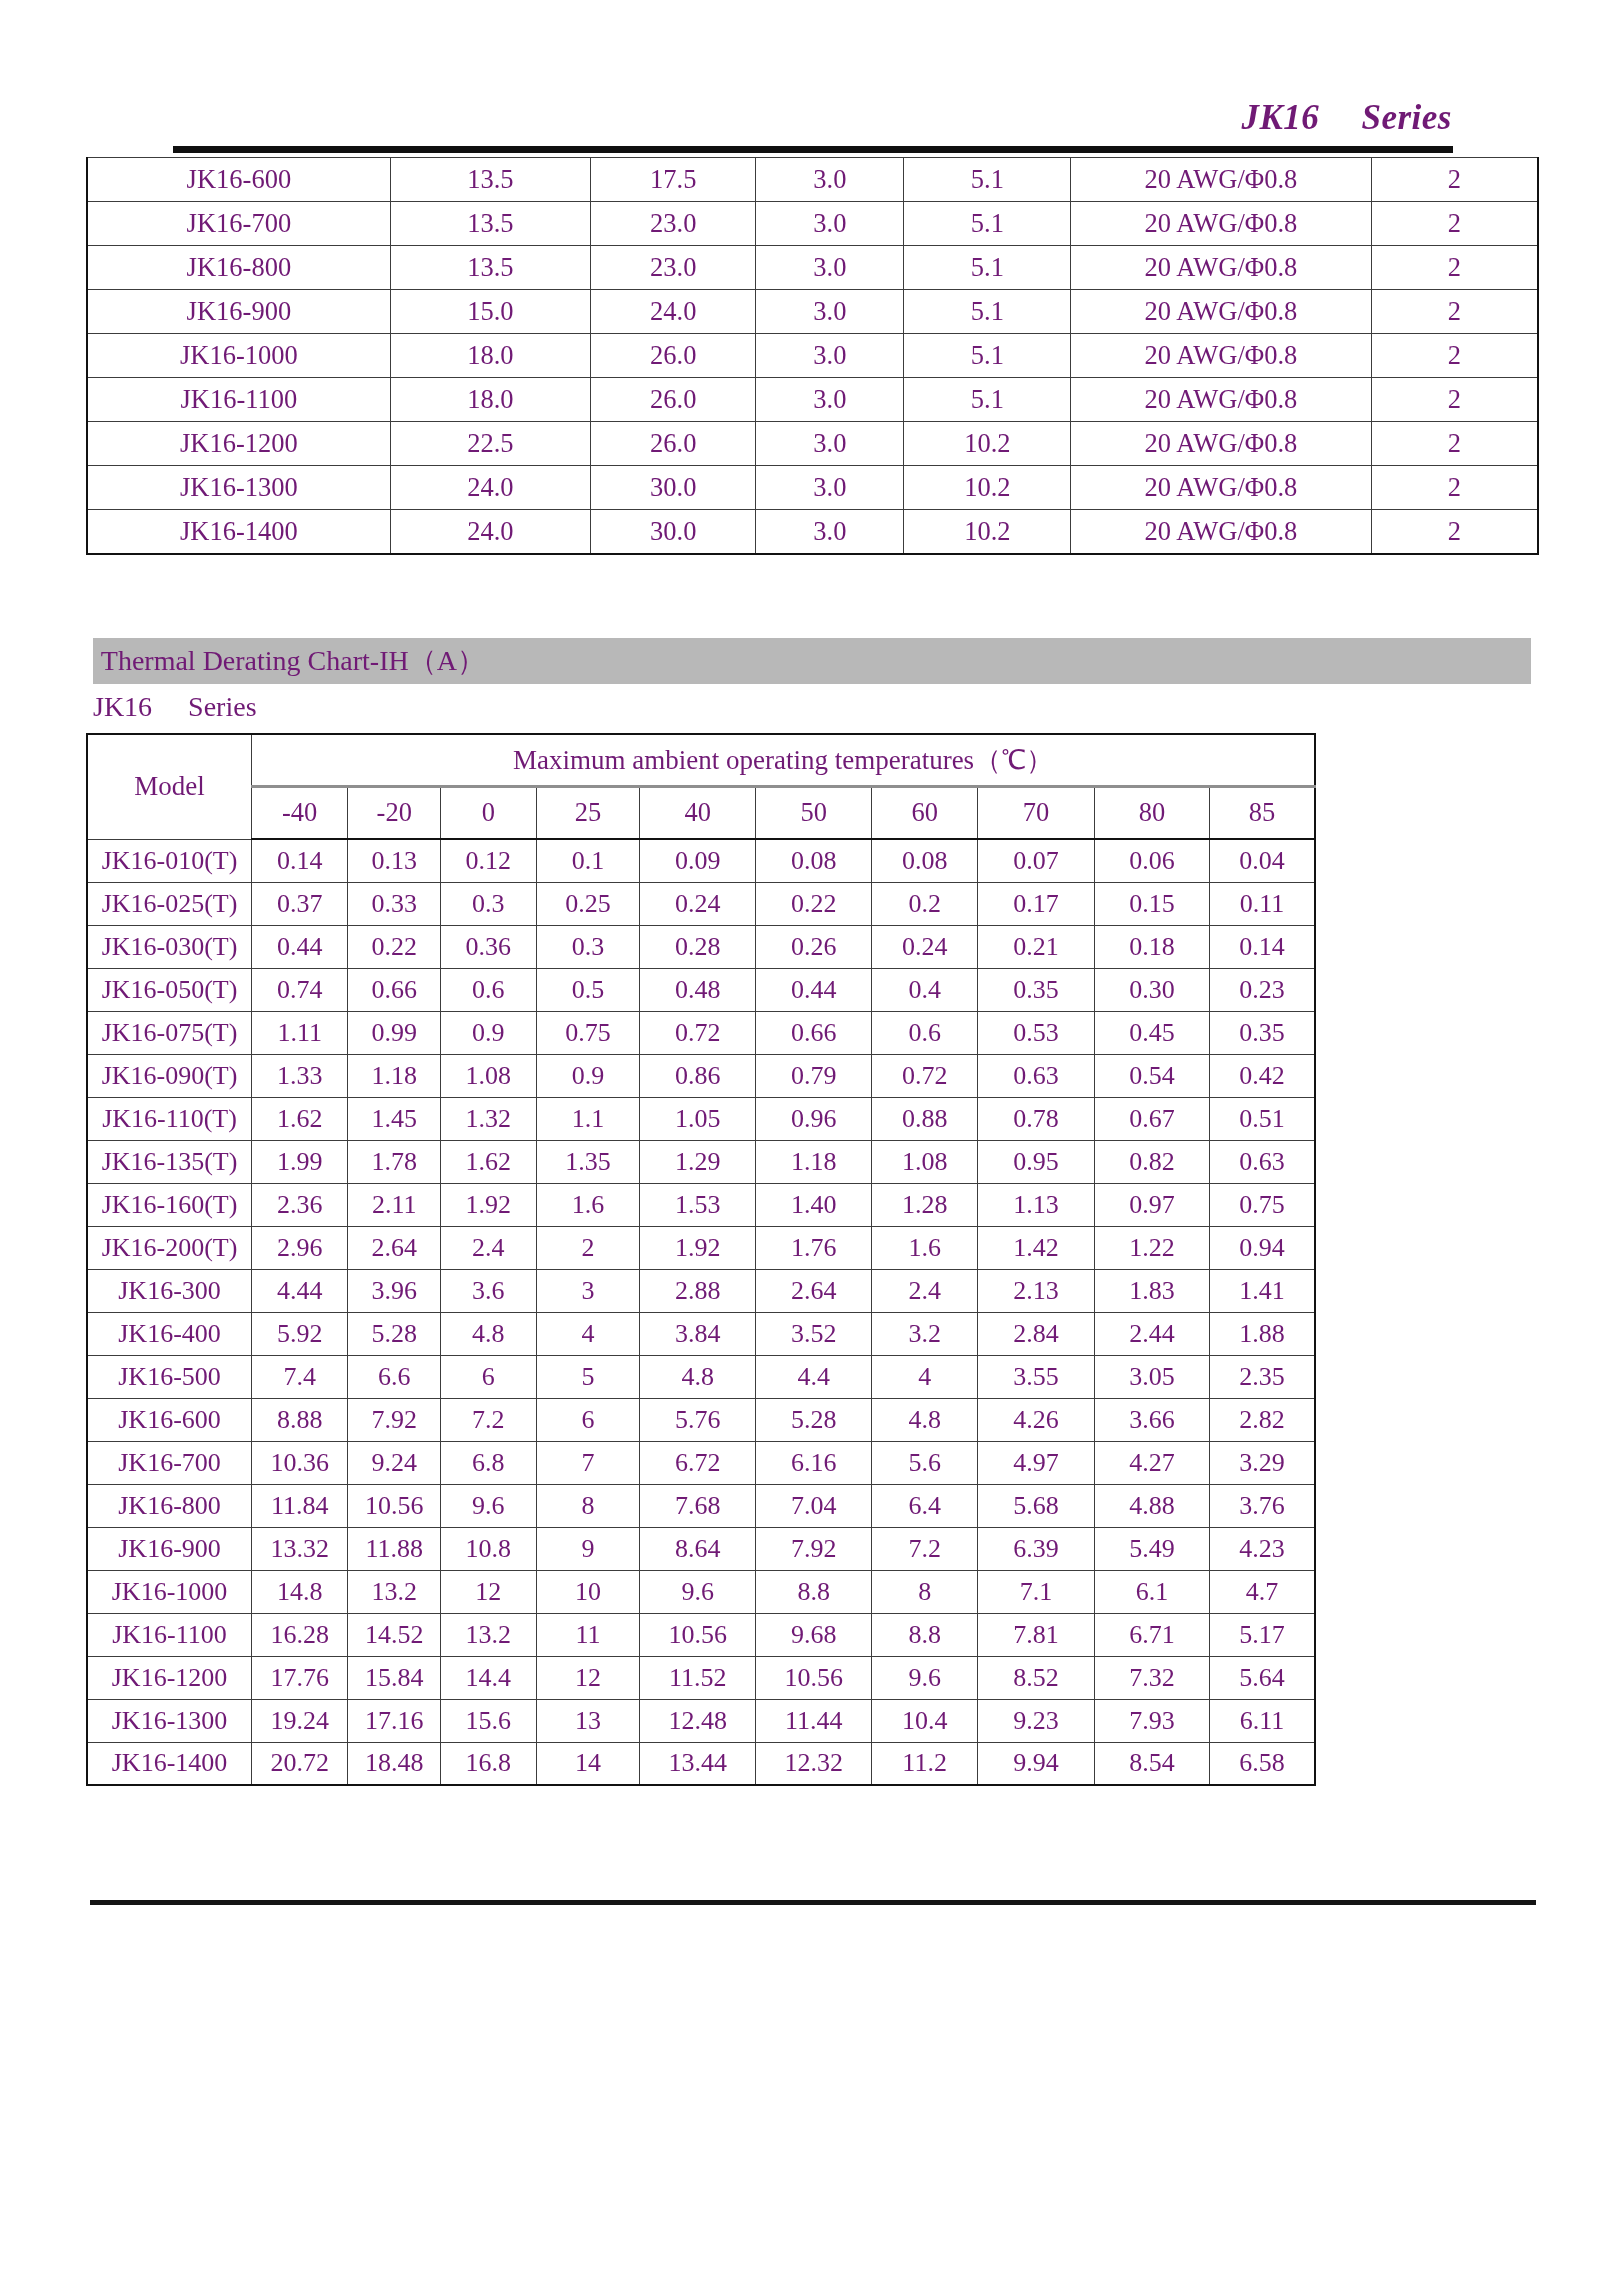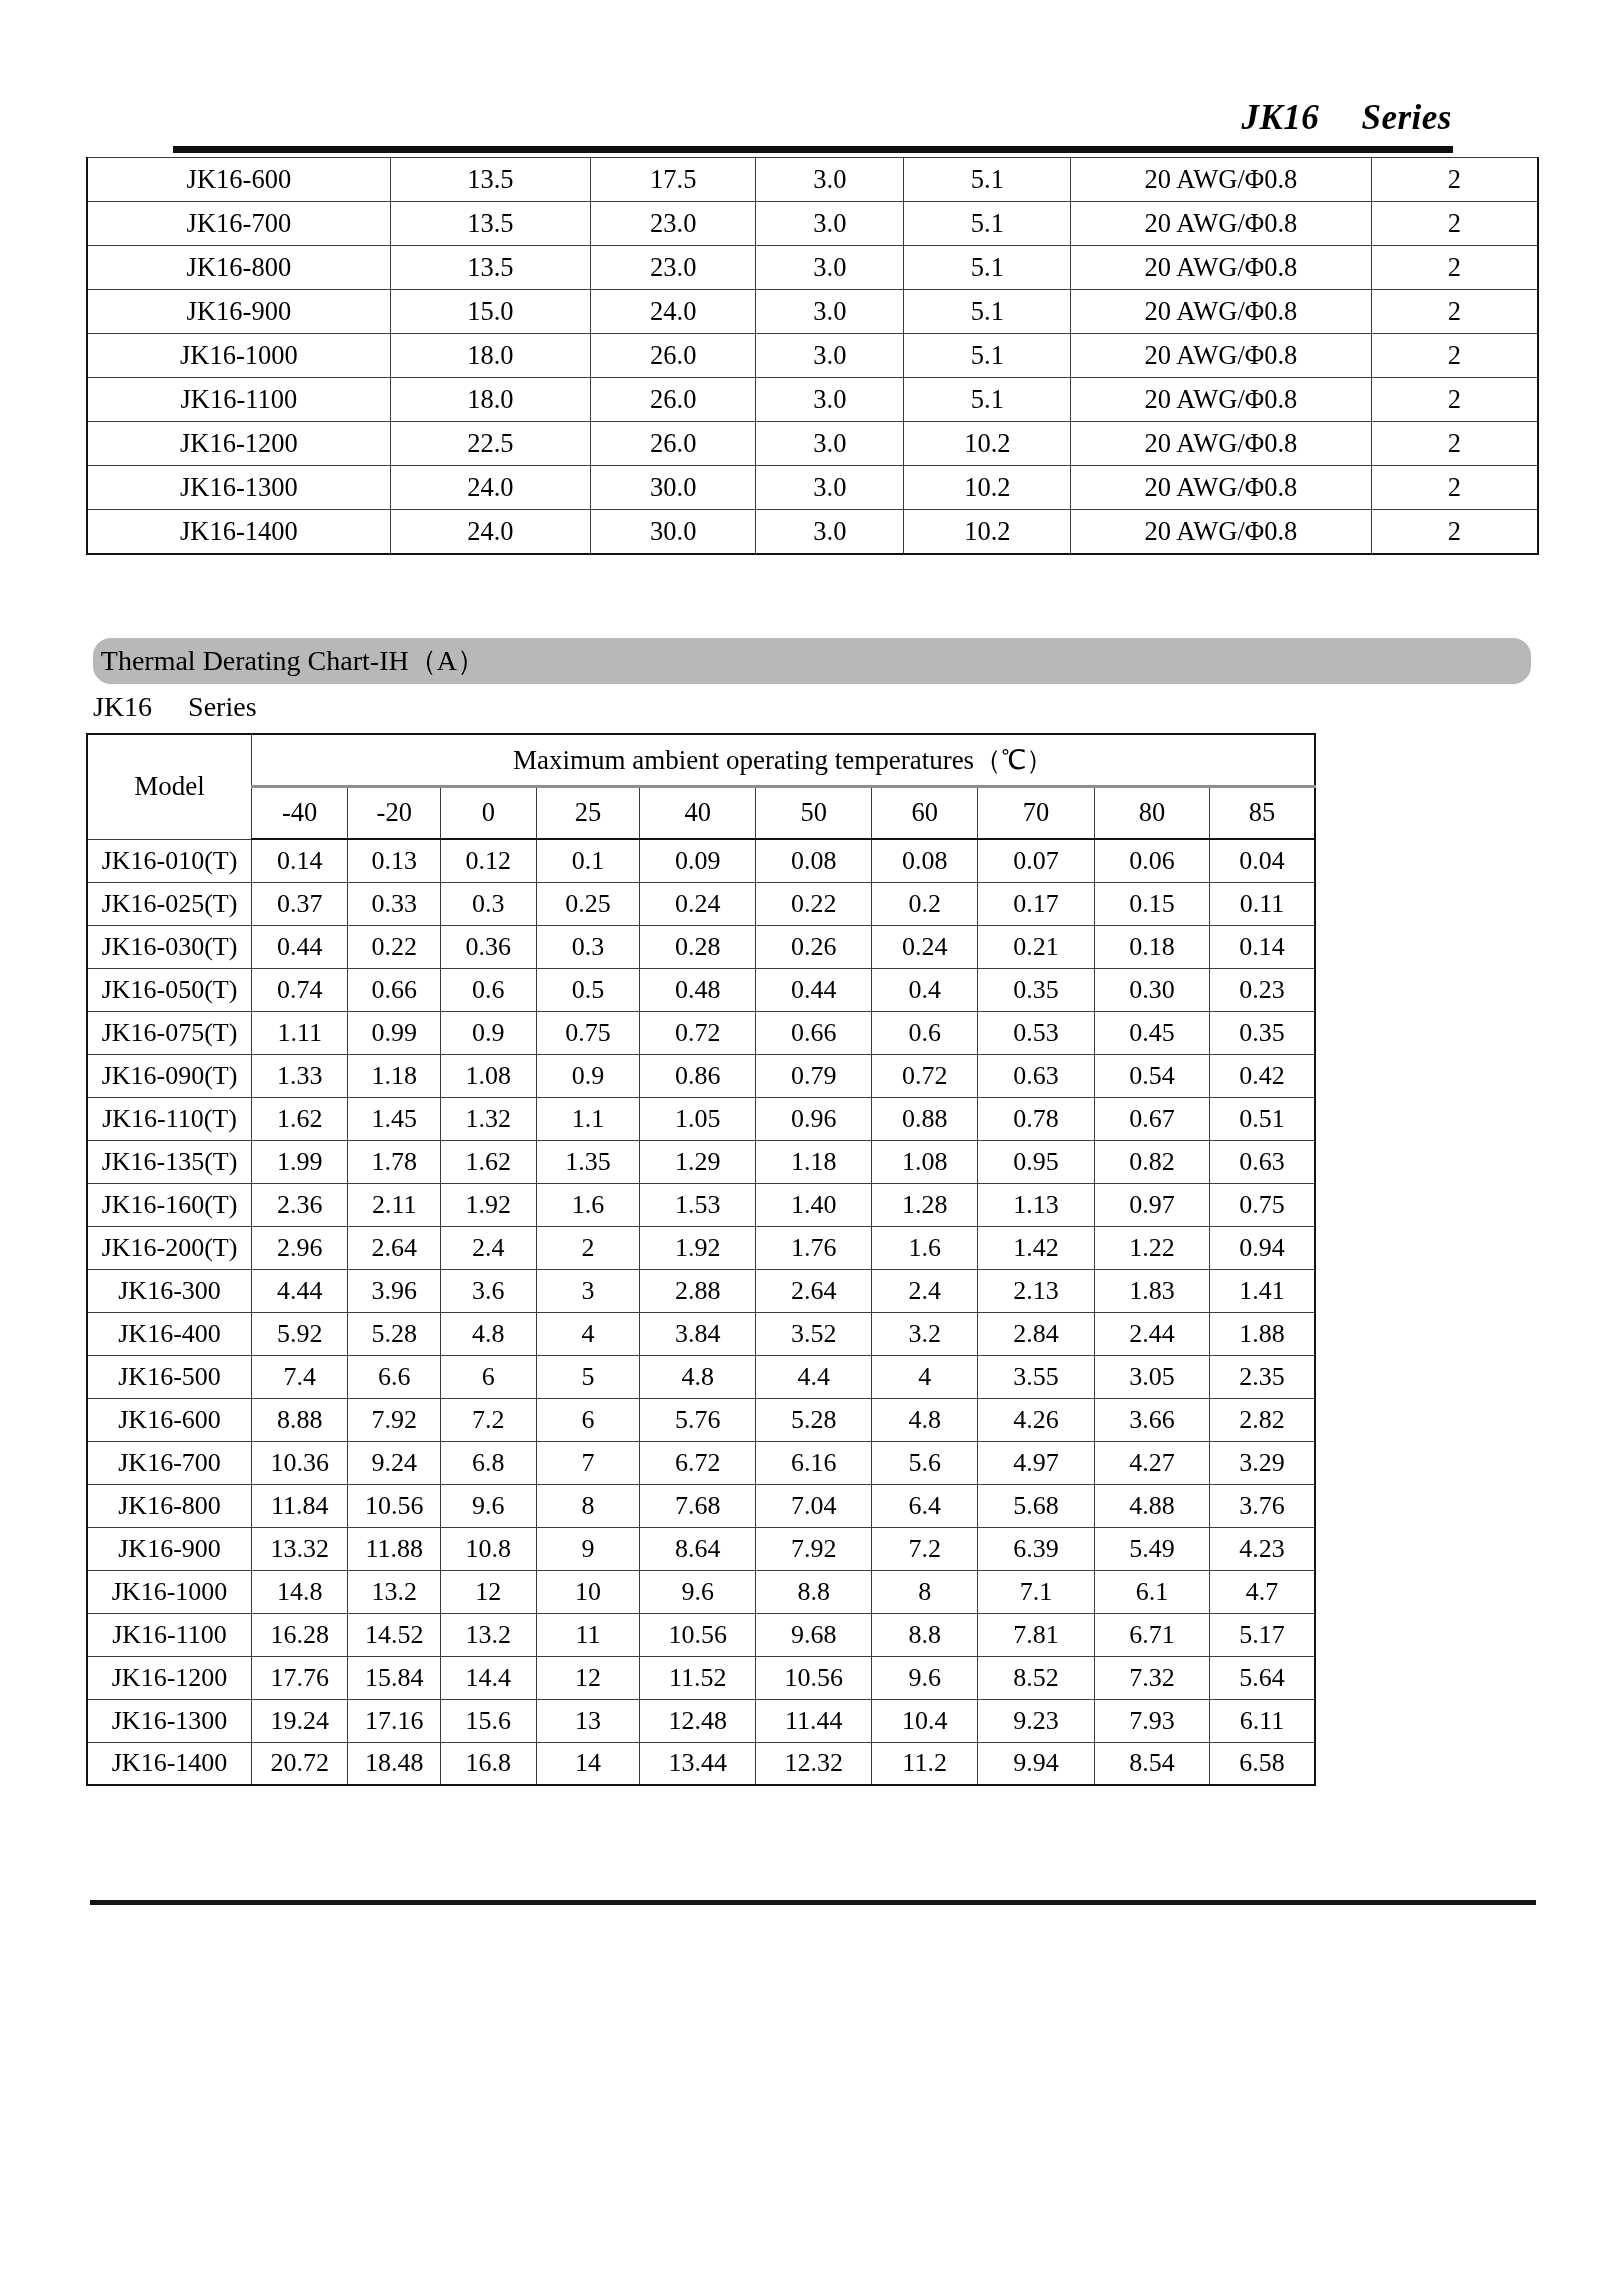--- a/index.html
+++ b/index.html
@@ -1,19 +1,19 @@
 <!DOCTYPE html>
 <html><head>
 <meta charset="utf-8">
 <style>
   * { margin:0; padding:0; box-sizing:border-box; }
   html,body { background:#ffffff; }
   .page {
     position:relative; width:1620px; height:2292px; background:#ffffff;
-    font-family:"Liberation Serif","DejaVu Serif",serif; color:#000000;
+    font-family:"Liberation Serif","DejaVu Serif",serif; color:#701a75;
     overflow:hidden;
   }
   .series-title {
     position:absolute; top:98px; right:168px;
     font-size:35px; font-weight:bold; font-style:italic;
     word-spacing:33px; letter-spacing:0.5px;
   }
   .top-rule {
     position:absolute; left:173px; top:146px; width:1280px; height:6.9px;
     background:#101010;
@@ -26,21 +26,21 @@
   .t1 td {
     border:1.6px solid #3c3c3c; text-align:center; vertical-align:middle;
     height:44px; overflow:hidden; white-space:nowrap;
   }
   .note {
     position:absolute; left:93px; top:568px; font-size:24.5px; white-space:nowrap;
   }
   .note .marker { margin:0 15.7px 0 7.8px; font-size:25.5px; }
   .section-bar {
     position:absolute; left:93px; top:638px; width:1438px; height:46px;
-    font-size:28px; line-height:46px; padding-left:7.8px; white-space:nowrap;border-radius:18px;
+    font-size:28px; line-height:46px; padding-left:7.8px; white-space:nowrap;
   }
   .sub-series {
     position:absolute; left:93px; top:691px; font-size:28px; word-spacing:29px;
   }
   .t2 {
     left:86px; top:733px; width:1230px; font-size:26px;
     border:2.5px solid #111;
     font-family:Liberation Serif, serif;
   }
   .t2 th, .t2 td {

